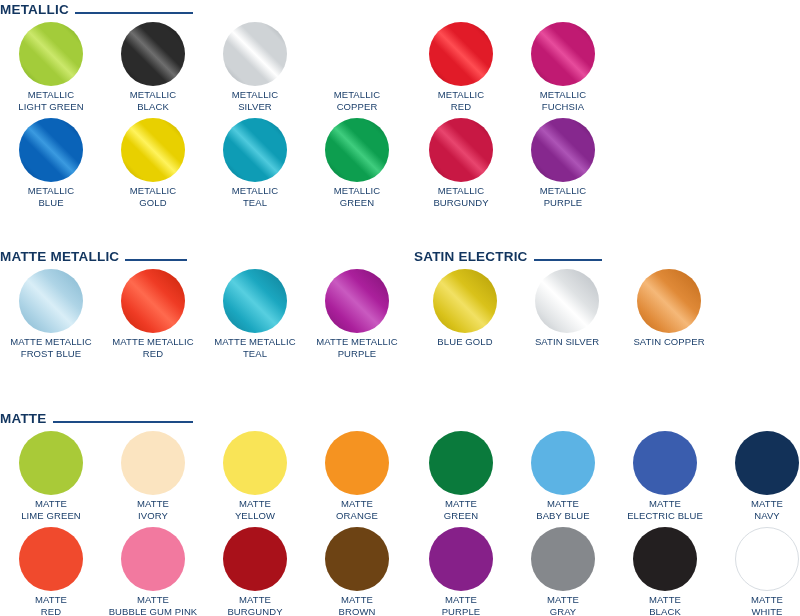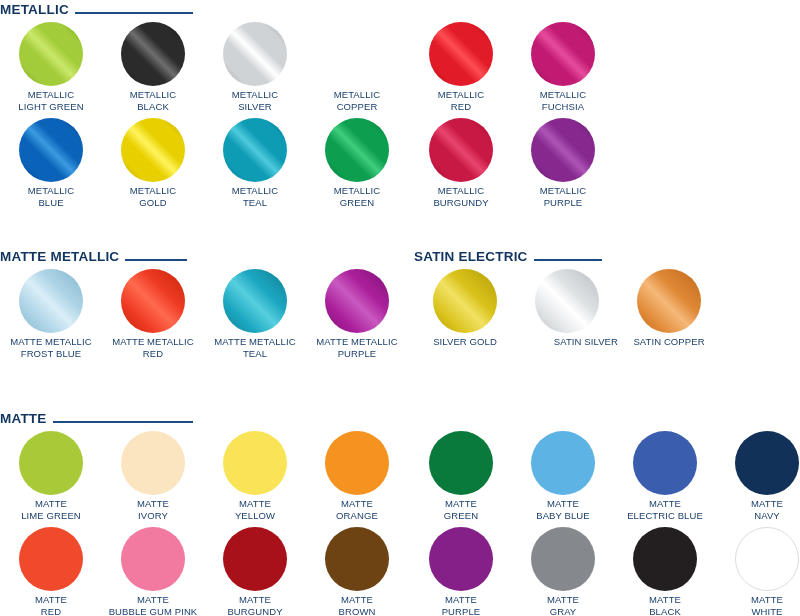--- a/index.html
+++ b/index.html
@@ -202,23 +202,23 @@
     <div class="section" style="left: 414px; top: 249px;">
       <div class="section-header">
         <div class="section-title">SATIN ELECTRIC</div>
         <div class="section-rule" style="width: 68px; background: rgb(29, 75, 134);"></div>
       </div>
     </div>
     <div class="swatch" style="left: 414px; top: 269px;">
       <div class="dot-wrap">
         <div class="dot" style="background: linear-gradient(45deg, #b39d07 0%, #d9c21a 22%, #f2e163 46%, #d9c21a 62%, #b39d07 100%);"></div>
       </div>
-      <div class="label" style="color: rgb(27, 63, 107);">SILVER GOLD</div>
-    </div>
-    <div class="swatch" style="left: 516px; top: 269px; text-align: right;">
+      <div class="label" style="color: rgb(27, 63, 107);">BLUE GOLD</div>
+    </div>
+    <div class="swatch" style="left: 516px; top: 269px;">
       <div class="dot-wrap">
         <div class="dot" style="background: linear-gradient(45deg, #b9bec3 0%, #dfe2e4 22%, #ffffff 46%, #dfe2e4 62%, #b9bec3 100%);"></div>
       </div>
       <div class="label" style="color: rgb(27, 63, 107);">SATIN SILVER</div>
     </div>
     <div class="swatch" style="left: 618px; top: 269px;">
       <div class="dot-wrap">
         <div class="dot" style="background: linear-gradient(45deg, #c06a1a 0%, #e08a38 22%, #f5b878 46%, #e08a38 62%, #c06a1a 100%);"></div>
       </div>
       <div class="label" style="color: rgb(27, 63, 107);">SATIN COPPER</div>

